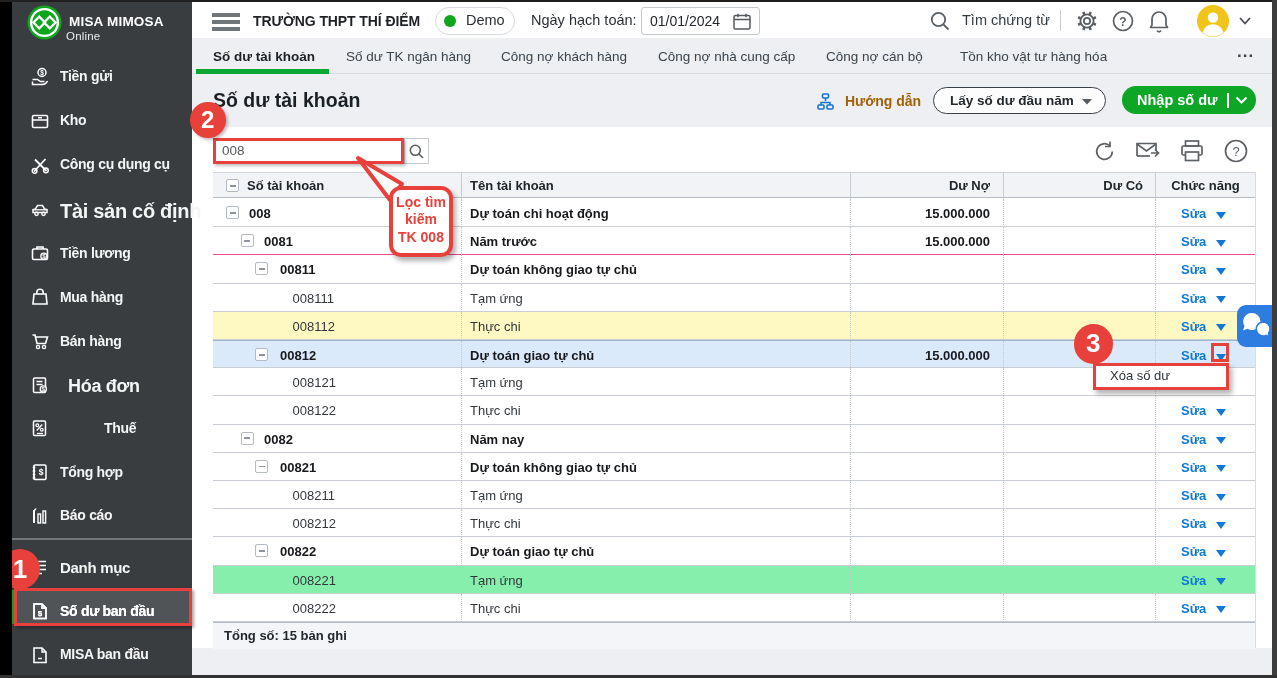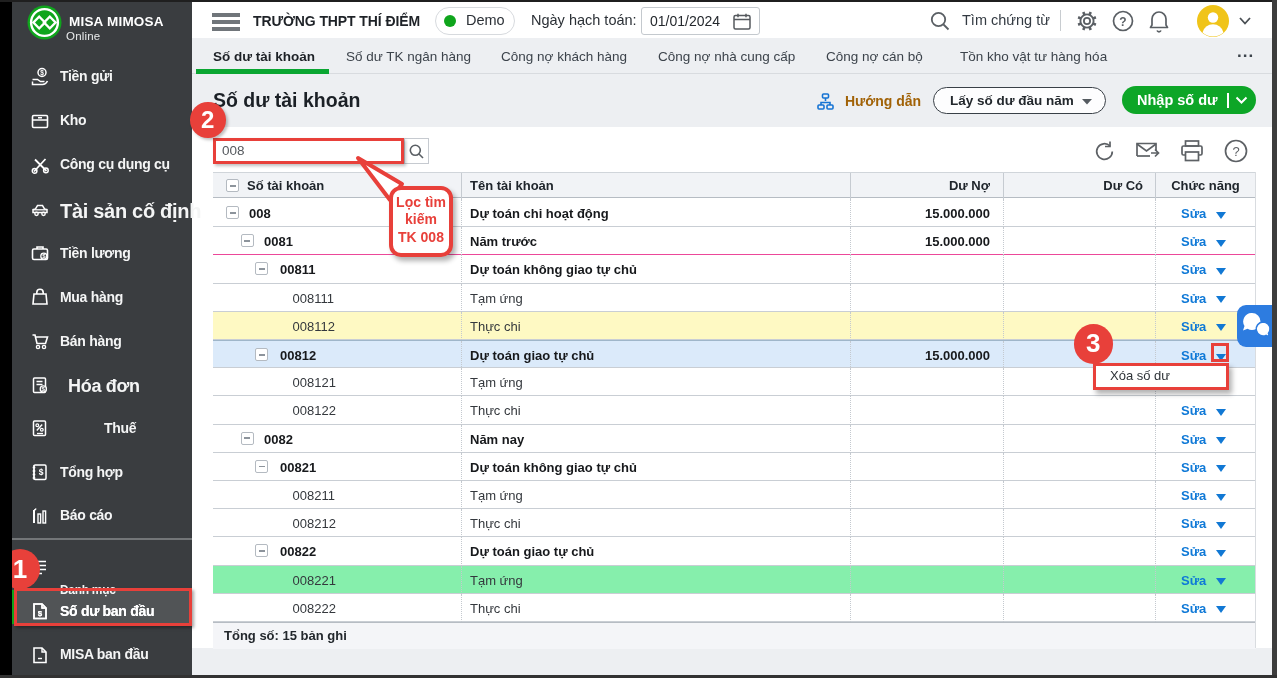--- a/index.html
+++ b/index.html
@@ -87,21 +87,21 @@
 <svg class="abs" style="left:30px;top:505.5px;z-index:7;" width="20" height="20" viewBox="0 0 20 20">
     <path d="M4,4 v13" stroke="#fff" stroke-width="2"></path>
     <path d="M4,4 a2,2 0 0 0 2,-1.5" stroke="#fff" stroke-width="1.4" fill="none"></path>
     <rect x="8" y="8" width="2.6" height="9" fill="none" stroke="#fff" stroke-width="1.4"></rect>
     <rect x="13" y="5" width="2.6" height="12" fill="none" stroke="#fff" stroke-width="1.4"></rect>
   </svg>
 <div class="abs" style="left:60px;top:507.0px;color:#f4f5f5;font-size:14px;font-weight:600;z-index:7;white-space:nowrap;letter-spacing:-0.3px;">Báo cáo</div>
 <svg class="abs" style="left:30px;top:557.0px;z-index:7;" width="20" height="20" viewBox="0 0 20 20">
     <path d="M4,4.5 h12 M4,8.5 h12 M4,12.5 h12 M4,16.5 h8" stroke="#fff" stroke-width="1.7"></path>
   </svg>
-<div class="abs" style="left:60px;top:558.5px;color:#f4f5f5;font-size:12px;font-weight:600;z-index:7;white-space:nowrap;letter-spacing:-0.3px;margin-top:24px;">Danh mục</div>
+<div class="abs" style="left:60px;top:558.5px;color:#f4f5f5;font-size:15px;font-weight:600;z-index:7;white-space:nowrap;letter-spacing:-0.3px;">Danh mục</div>
 <svg class="abs" style="left:30px;top:601.0px;z-index:7;" width="20" height="20" viewBox="0 0 20 20">
     <path d="M4,3 h8 l4,4 v10.5 h-12 z" fill="none" stroke="#fff" stroke-width="1.6"></path>
     <path d="M12,3 v4 h4" fill="none" stroke="#fff" stroke-width="1.4"></path>
     <text x="10" y="14.8" font-size="8" fill="#fff" text-anchor="middle" font-weight="bold">$</text>
   </svg>
 <div class="abs" style="left:60px;top:602.5px;color:#f4f5f5;font-size:14px;font-weight:bold;z-index:7;white-space:nowrap;letter-spacing:-0.3px;">Số dư ban đầu</div>
 <svg class="abs" style="left:30px;top:644.5px;z-index:7;" width="20" height="20" viewBox="0 0 20 20">
     <path d="M4,3 h8 l4,4 v10.5 h-12 z" fill="none" stroke="#fff" stroke-width="1.6"></path>
     <path d="M12,3 v4 h4" fill="none" stroke="#fff" stroke-width="1.4"></path>
     <path d="M8,13.5 h4" stroke="#fff" stroke-width="1.4"></path>

